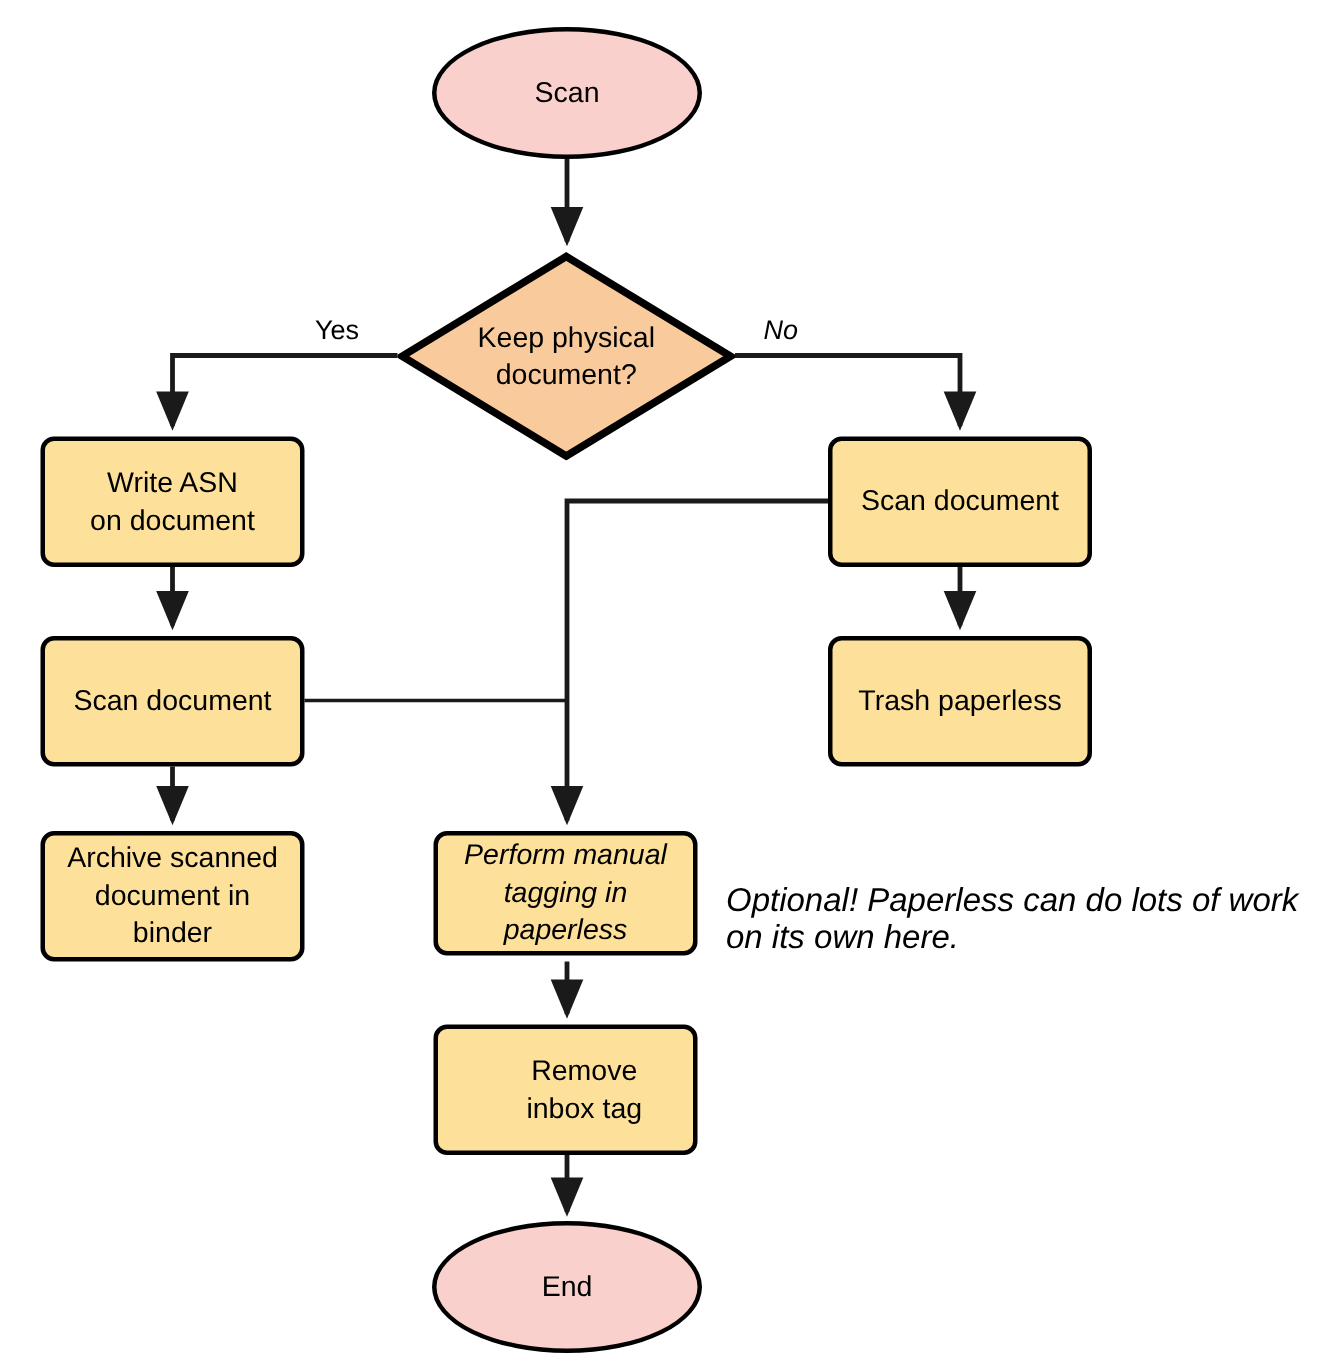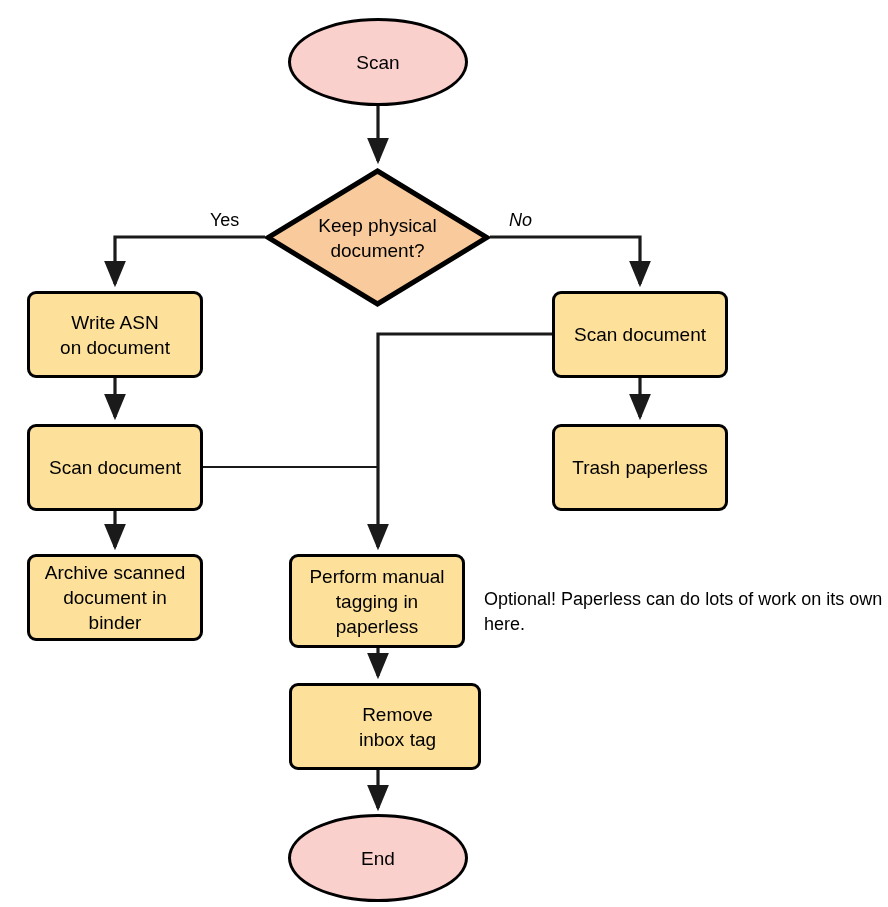--- a/index.html
+++ b/index.html
@@ -42,21 +42,22 @@
     width:72%;
   }
   .edge-label{
     position:absolute;
     font-size:18px;
     color:#000000;
     white-space:nowrap;
   }
   .note{
     position:absolute;
-    font-size:18px;
+    font-style:italic;
+    font-size:22px;
     line-height:25px;
     color:#000000;
   }
 </style>
 </head>
 <body>
 
 <div id="stage">
 
   <svg id="wires" viewBox="0 0 888 907" xmlns="http://www.w3.org/2000/svg">
@@ -103,25 +104,25 @@
   </div>
 
   <div class="node box" style="left:552px;top:291px;width:176px;height:87px;">
     <span>Scan document</span>
   </div>
 
   <div class="node box" style="left:552px;top:424px;width:176px;height:87px;">
     <span>Trash paperless</span>
   </div>
 
-  <div class="node box" style="left:289px;top:554px;width:176px;height:94px;">
+  <div class="node box" style="left:289px;top:554px;width:176px;height:83px;font-style:italic;">
     <span>Perform manual<br>tagging in<br>paperless</span>
   </div>
 
-  <div class="node box" style="left:289px;top:683px;width:192px;height:87px;padding-left:25px;">
+  <div class="node box" style="left:289px;top:683px;width:176px;height:87px;padding-left:25px;">
     <span>Remove<br>inbox tag</span>
   </div>
 
   <div class="node terminal" style="left:288px;top:814px;width:180px;height:88px;">
     <span>End</span>
   </div>
 
   <div class="edge-label" style="left:210px;top:210px;">Yes</div>
   <div class="edge-label" style="left:509px;top:210px;font-style:italic;">No</div>
 

